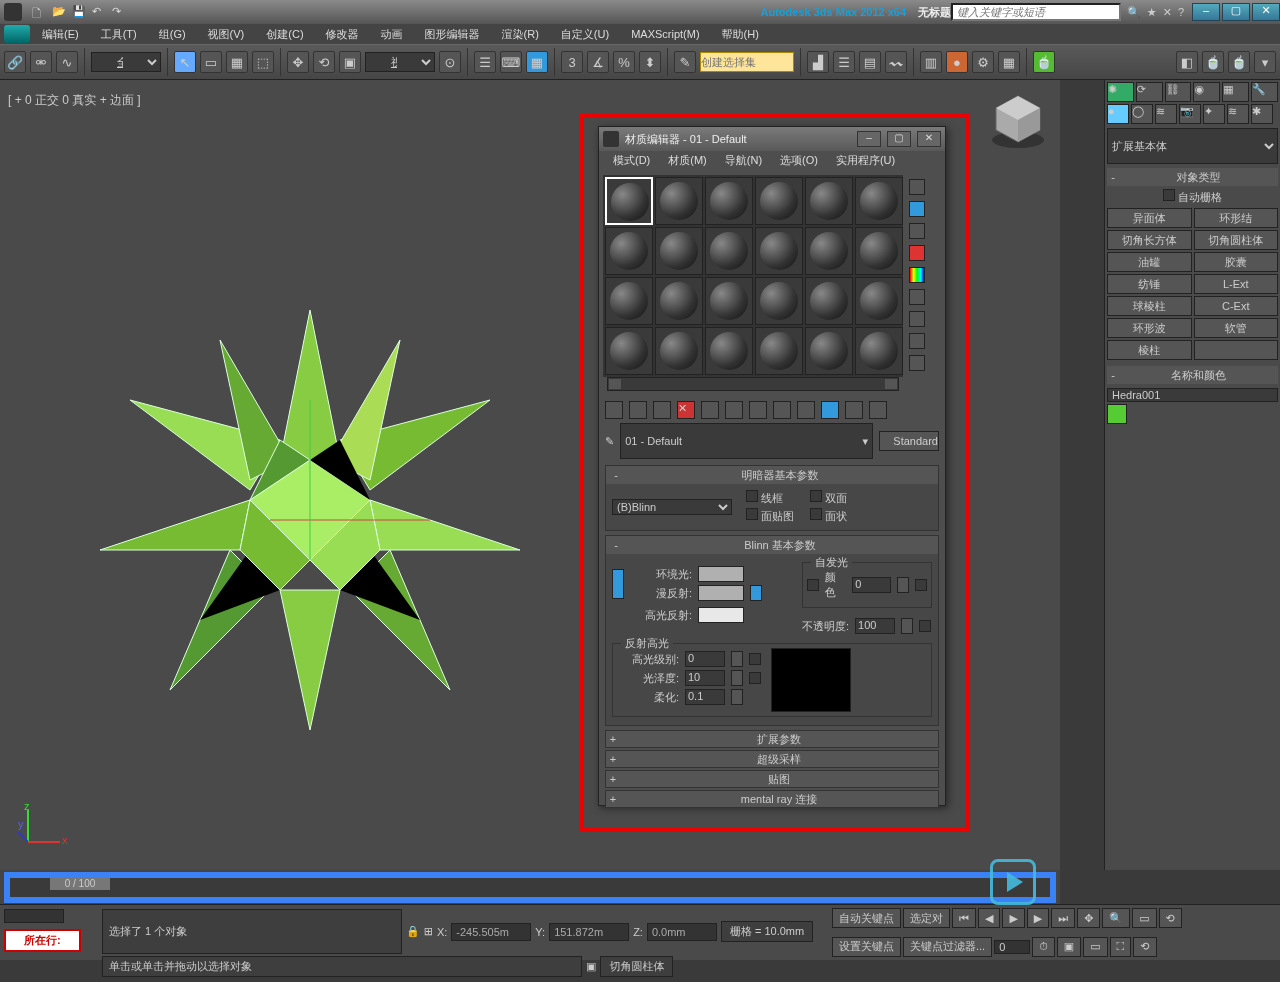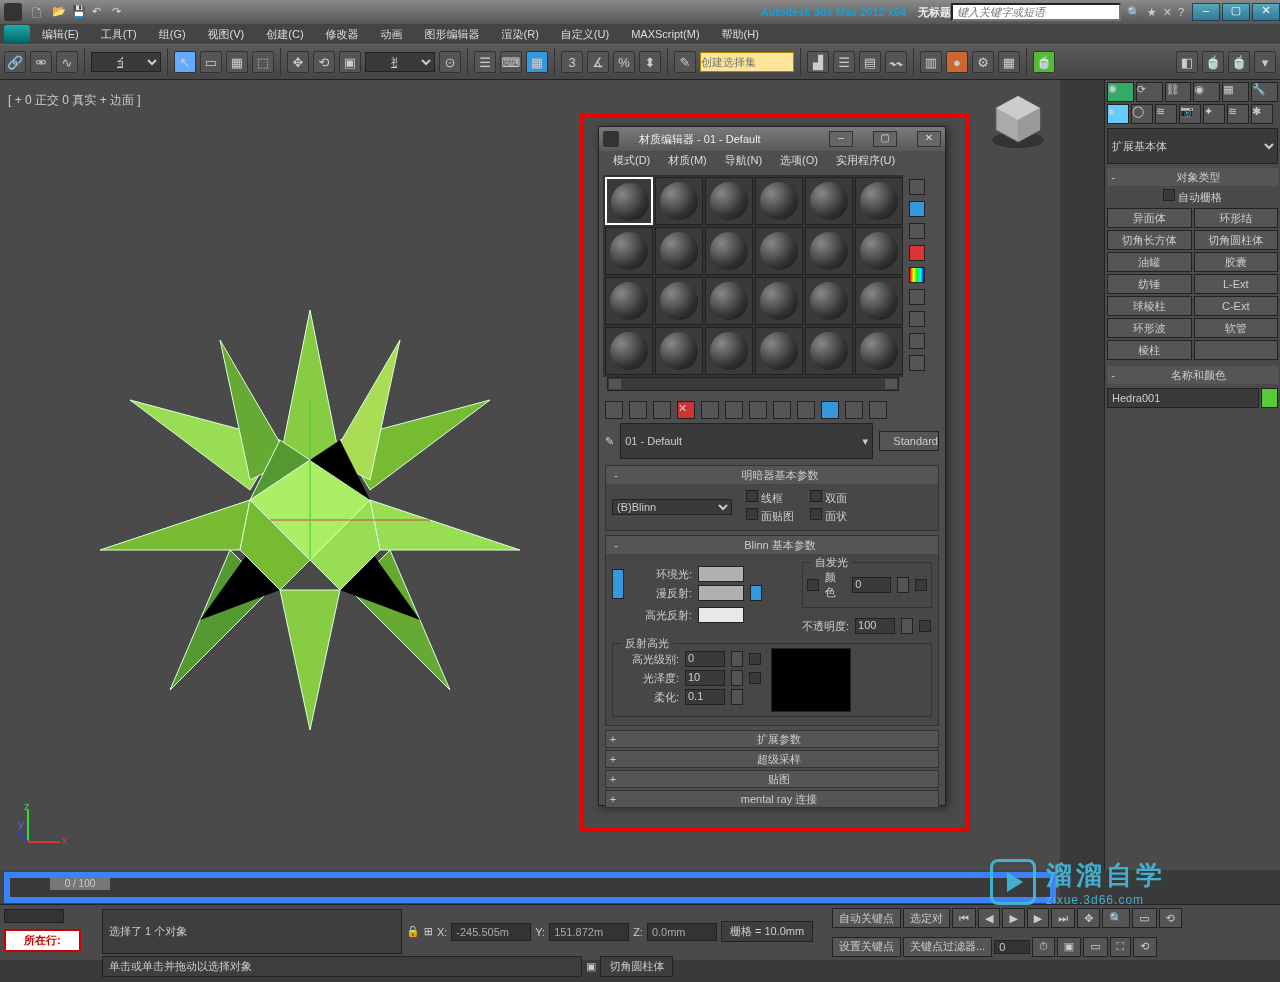--- a/index.html
+++ b/index.html
@@ -21,21 +21,21 @@
 .tb-ico { width:22px; height:22px; background:#555; border:1px solid #333; border-radius:2px; display:inline-flex; align-items:center; justify-content:center; font-size:13px; color:#ccc; }
 .tb-sep { width:1px; height:28px; background:#333; margin:0 2px; }
 .tb-sel { height:20px; background:#3a3a3a; border:1px solid #222; color:#ccc; padding:0 21px;text-decoration:underline; }
 .tb-input { height:20px; background:#ffe59a; border:1px solid #a80; width:94px; }
 .viewport { position:absolute; left:0; top:80px; width:1060px; height:790px; background:#4a4a4a; }
 .vp-label { position:absolute; left:8px; top:12px; color:#ccc; font-size:12px; }
 .axis { position:absolute; left:18px; bottom:18px; }
 .axis line { stroke-width:2; }
 .cube { position:absolute; right:12px; top:10px; width:60px; height:60px; }
 .mateditor { position:absolute; left:598px; top:126px; width:348px; height:680px; background:#4e4e4e; border:1px solid #222; box-shadow:2px 2px 8px rgba(0,0,0,.5); }
-.mateditor .mtitle { height:24px; background:linear-gradient(#7a7a7a,#595959); display:flex; align-items:center; padding:0 4px; gap:20px; }
+.mateditor .mtitle { height:24px; background:linear-gradient(#7a7a7a,#595959); display:flex; align-items:center; padding:0 4px; gap:6px; }
 .mateditor .mtitle .mlogo { width:16px; height:16px; background:#333; border-radius:2px; }
 .mateditor .mtitle .txt { flex:1; color:#eee; }
 .mateditor .mtitle .wbtn { width:24px; height:16px; background:#666; border:1px solid #333; text-align:center; color:#ddd; font-size:10px; }
 .mateditor .mmenu { height:20px; display:flex; padding:0 6px; gap:2px; background:#4e4e4e; }
 .mateditor .mmenu span { padding:2px 8px; color:#ddd; }
 .mateditor .samples { display:flex; padding:4px; gap:4px; }
 .sample-grid { width:300px; display:grid; grid-template-columns:repeat(6,48px); grid-auto-rows:48px; gap:2px; background:#333; padding:2px; }
 .sample-grid .slot { background:#3a3a3a; border:1px solid #222; position:relative; }
 .sample-grid .slot.sel { border:2px solid #fff; }
 .sample-grid .ball { position:absolute; left:4px; top:4px; width:38px; height:38px; border-radius:50%; background:radial-gradient(circle at 30% 30%,#888,#333 60%,#111); }
@@ -69,21 +69,21 @@
 .redbox { position:absolute; left:580px; top:114px; width:390px; height:718px; border:4px solid #e00; pointer-events:none; }
 .cmdpanel { position:absolute; right:0; top:80px; width:176px; height:790px; background:#4a4a4a; border-left:1px solid #222; padding:2px; }
 .cmdpanel .tabs { display:flex; gap:2px; margin-bottom:2px; }
 .cmdpanel .tabs div { flex:1; height:20px; background:#555; border:1px solid #222; }
 .cmdpanel .tabs div.on { background:#3a6; }
 .cmdpanel .subtools { display:flex; gap:2px; margin-bottom:4px; }
 .cmdpanel .subtools div { width:22px; height:20px; background:#555; border:1px solid #222; }
 .cmdpanel select { width:100%; height:36px; background:#3a3a3a; color:#ccc; border:1px solid #222; margin-bottom:4px; }
 .objbtns { display:grid; grid-template-columns:1fr 1fr; gap:2px; }
 .objbtns div { height:20px; background:#555; border:1px solid #222; text-align:center; line-height:18px; font-size:11px; }
-.nameinput { display:flex; gap:2px; margin-top:4px; }
+.nameinput { display:flex; gap:2px; margin-top:4px;flex-direction:column; }
 .nameinput input { flex:1; height:20px; background:#3a3a3a; border:1px solid #222; color:#ccc; padding:0 4px; }
 .nameinput .clr { width:20px; height:20px; background:#5c3; border:1px solid #222; }
 .timeline { position:absolute; left:0; top:870px; width:1060px; height:34px; background:#444; }
 .timeline .slider { height:31px; background:#3a3a3a; border:6px solid #3b82f6; margin:2px 4px; position:relative; }
 .timeline .slider .thumb { position:absolute; left:40px; top:0; width:60px; height:12px; background:#777; text-align:center; font-size:10px; }
 .timeline .ruler { height:16px; background:#333; border:1px solid #222; margin:0 4px; }
 .status { position:absolute; left:0; top:904px; width:1280px; height:56px; background:#4a4a4a; border-top:1px solid #222; display:flex; }
 .status .left { width:100px; padding:4px; }
 .status .left .nowbtn { background:#fff; color:#c00; border:2px solid #c00; padding:2px 18px; margin-top:6px; display:inline-block; font-weight:bold; }
 .status .mid { flex:1; padding:2px; }
@@ -572,17 +572,13 @@
     <div class="btn">⏱</div>
     <div class="btn">▣</div>
     <div class="btn">▭</div>
     <div class="btn">⛶</div>
     <div class="btn">⟲</div>
   </div>
 </div>
 
 <div class="watermark">
   <div class="play"></div>
-  <div>
-    <div class="txt1">溜溜自学</div>
-    <div class="txt2">zixue.3d66.com</div>
-  </div>
 </div>
 
 </body></html>

